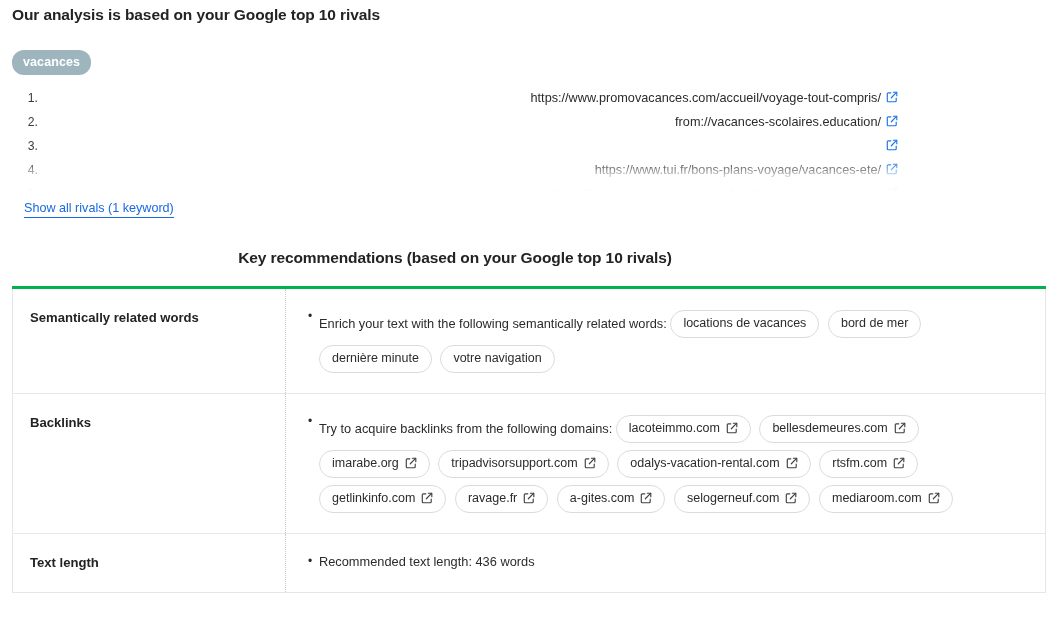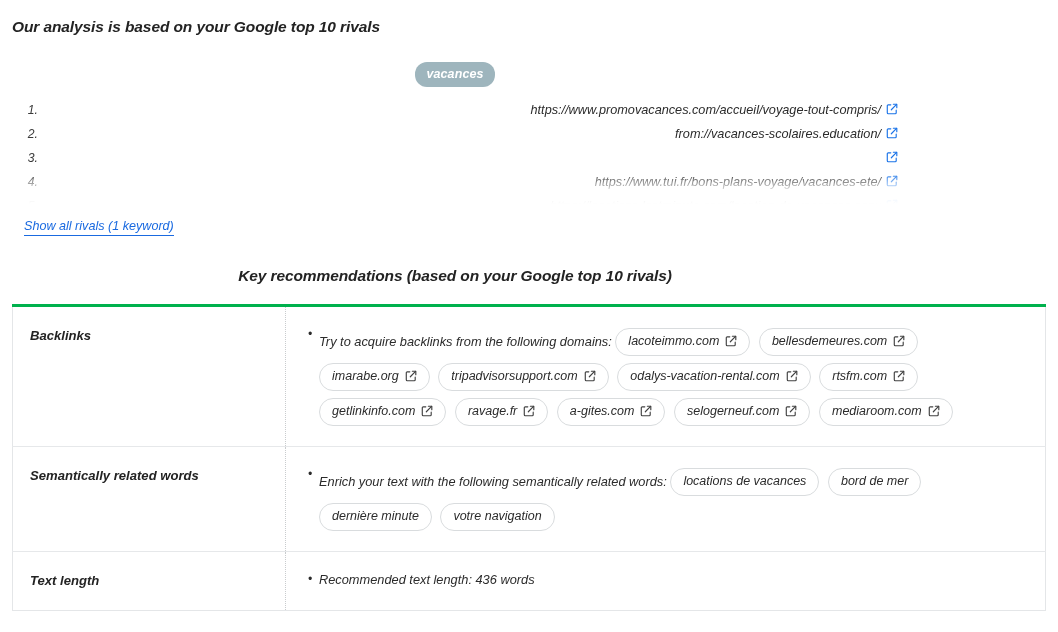--- a/index.html
+++ b/index.html
@@ -13,39 +13,37 @@
     overflow: hidden;
     font-family: "Liberation Sans", sans-serif;
     color: #242424;
     -webkit-font-smoothing: antialiased;
   }
   .page {
     position: relative;
     width: 910px;
     height: 632px;
     box-sizing: border-box;
-    padding: 12px 12px;
-    font-style: italic;
+    padding: 0 12px;
   }
 
   
   .rivals-title {
     font-size: 15.5px;
     font-weight: bold;
     color: #232323;
     letter-spacing: -0.1px;
     margin: 0;
     padding-top: 5px;
     line-height: 20px;
   }
 
   .kw-badge-row {
     margin-top: 25px;
     height: 24px;
-    text-align: center;
   }
   .kw-badge {
     display: inline-block;
     background: #9eb5bd;
     color: #ffffff;
     font-size: 12.5px;
     font-weight: bold;
     line-height: 14px;
     padding: 5px 11px 6px 11px;
     border-radius: 12px;
@@ -97,21 +95,21 @@
     position: absolute;
     left: 0;
     right: 0;
     bottom: 0;
     height: 32px;
     background: linear-gradient(to bottom, rgba(255,255,255,0) 0%, rgba(255,255,255,0.82) 55%, rgba(255,255,255,1) 100%);
     pointer-events: none;
   }
 
   .show-all-wrap {
-    margin-top: 12px;
+    margin-top: 6px;
     padding-left: 12px;
   }
   .show-all-link {
     font-size: 12.6px;
     color: #1a6ae0;
     text-decoration: none;
     border-bottom: 1px solid #1a6ae0;
     padding-bottom: 1px;
     line-height: 16px;
     display: inline-block;
@@ -242,20 +240,26 @@
 
   <div class="show-all-wrap">
     <a href="#" class="show-all-link">Show all rivals (1 keyword)</a>
   </div>
 
   <h2 class="reco-title">Key recommendations (based on your Google top 10 rivals)</h2>
 
   <table class="reco-table">
     <tbody id="reco-body">
         <tr>
+          <td class="rec-label">Semantically related words</td>
+          <td class="rec-body">
+            <div class="bullet-line"><span class="bullet-text">Enrich your text with the following semantically related words:</span> <span class="chip-flow"><span class="chip"><span>locations de vacances</span></span> <span class="chip"><span>bord de mer</span></span> <span class="chip"><span>dernière minute</span></span> <span class="chip"><span>votre navigation</span></span> </span></div>
+          </td>
+        </tr>
+        <tr>
           <td class="rec-label">Backlinks</td>
           <td class="rec-body">
             <div class="bullet-line"><span class="bullet-text">Try to acquire backlinks from the following domains:</span> <span class="chip-flow"><span class="chip"><span>lacoteimmo.com</span><span class="chip-ext"><svg width="12" height="12" viewBox="0 0 14 14" fill="none">
                       <path d="M5.6 2.1H2.6a1.1 1.1 0 0 0-1.1 1.1v8.2a1.1 1.1 0 0 0 1.1 1.1h8.2a1.1 1.1 0 0 0 1.1-1.1v-3" stroke="#414141" stroke-width="1.35" stroke-linecap="round" stroke-linejoin="round"></path>
                       <path d="M8.6 1.5h4v4" stroke="#414141" stroke-width="1.35" stroke-linecap="round" stroke-linejoin="round"></path>
                       <path d="M6.2 7.9l6.1-6.2" stroke="#414141" stroke-width="1.35" stroke-linecap="round" stroke-linejoin="round"></path>
                     </svg></span></span> <span class="chip"><span>bellesdemeures.com</span><span class="chip-ext"><svg width="12" height="12" viewBox="0 0 14 14" fill="none">
                       <path d="M5.6 2.1H2.6a1.1 1.1 0 0 0-1.1 1.1v8.2a1.1 1.1 0 0 0 1.1 1.1h8.2a1.1 1.1 0 0 0 1.1-1.1v-3" stroke="#414141" stroke-width="1.35" stroke-linecap="round" stroke-linejoin="round"></path>
                       <path d="M8.6 1.5h4v4" stroke="#414141" stroke-width="1.35" stroke-linecap="round" stroke-linejoin="round"></path>
                       <path d="M6.2 7.9l6.1-6.2" stroke="#414141" stroke-width="1.35" stroke-linecap="round" stroke-linejoin="round"></path>
@@ -289,26 +293,20 @@
                       <path d="M6.2 7.9l6.1-6.2" stroke="#414141" stroke-width="1.35" stroke-linecap="round" stroke-linejoin="round"></path>
                     </svg></span></span> <span class="chip"><span>selogerneuf.com</span><span class="chip-ext"><svg width="12" height="12" viewBox="0 0 14 14" fill="none">
                       <path d="M5.6 2.1H2.6a1.1 1.1 0 0 0-1.1 1.1v8.2a1.1 1.1 0 0 0 1.1 1.1h8.2a1.1 1.1 0 0 0 1.1-1.1v-3" stroke="#414141" stroke-width="1.35" stroke-linecap="round" stroke-linejoin="round"></path>
                       <path d="M8.6 1.5h4v4" stroke="#414141" stroke-width="1.35" stroke-linecap="round" stroke-linejoin="round"></path>
                       <path d="M6.2 7.9l6.1-6.2" stroke="#414141" stroke-width="1.35" stroke-linecap="round" stroke-linejoin="round"></path>
                     </svg></span></span> <span class="chip"><span>mediaroom.com</span><span class="chip-ext"><svg width="12" height="12" viewBox="0 0 14 14" fill="none">
                       <path d="M5.6 2.1H2.6a1.1 1.1 0 0 0-1.1 1.1v8.2a1.1 1.1 0 0 0 1.1 1.1h8.2a1.1 1.1 0 0 0 1.1-1.1v-3" stroke="#414141" stroke-width="1.35" stroke-linecap="round" stroke-linejoin="round"></path>
                       <path d="M8.6 1.5h4v4" stroke="#414141" stroke-width="1.35" stroke-linecap="round" stroke-linejoin="round"></path>
                       <path d="M6.2 7.9l6.1-6.2" stroke="#414141" stroke-width="1.35" stroke-linecap="round" stroke-linejoin="round"></path>
                     </svg></span></span> </span></div>
-          </td>
-        </tr>
-        <tr>
-          <td class="rec-label">Semantically related words</td>
-          <td class="rec-body">
-            <div class="bullet-line"><span class="bullet-text">Enrich your text with the following semantically related words:</span> <span class="chip-flow"><span class="chip"><span>locations de vacances</span></span> <span class="chip"><span>bord de mer</span></span> <span class="chip"><span>dernière minute</span></span> <span class="chip"><span>votre navigation</span></span> </span></div>
           </td>
         </tr>
         <tr>
           <td class="rec-label">Text length</td>
           <td class="rec-body">
             <div class="bullet-line"><span class="bullet-text">Recommended text length: 436 words</span></div>
           </td>
         </tr>
       </tbody>
   </table>

